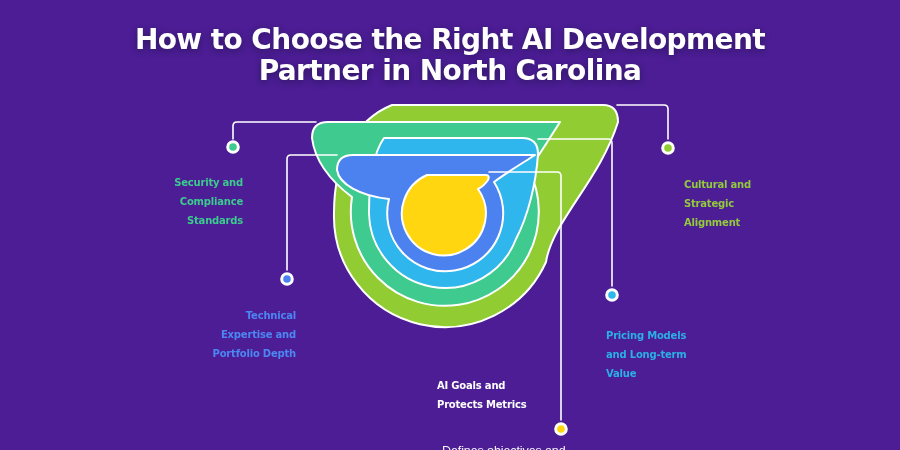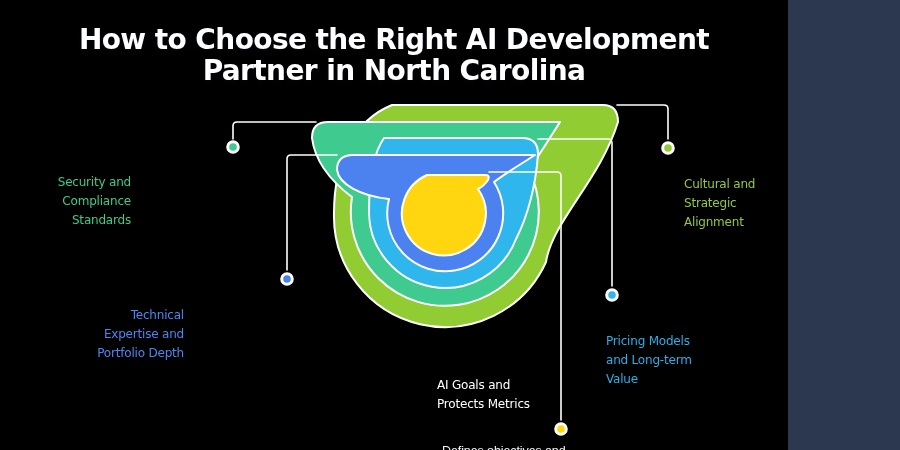--- a/index.html
+++ b/index.html
@@ -1,36 +1,36 @@
 <!DOCTYPE html>
 <html><head>
 <meta charset="utf-8">
 <style>
   html,body{margin:0;padding:0;background:#2c3850;}
   #stage{
-    position:relative;width:788px;height:450px;overflow:hidden;
-    background:#000000;
+    position:relative;width:900px;height:450px;overflow:hidden;
+    background:#4c1d95;
     font-family:"Liberation Sans", sans-serif;
   }
   #main-title{
     position:absolute;top:24px;left:0;right:0;
     text-align:center;color:#ffffff;
     font-family:"DejaVu Sans", "Liberation Sans", sans-serif;
     font-weight:700;font-size:28px;line-height:31px;letter-spacing:-0.6px;
     white-space:pre-line;
     text-shadow:0 2px 7px rgba(12,18,30,0.45);
   }
   #diagram-svg{position:absolute;left:0;top:0;width:900px;height:450px;}
   .layer{stroke:#ffffff;stroke-width:2;stroke-linejoin:round;}
   .connector{fill:none;stroke:#ffffff;stroke-width:1.6;stroke-linecap:round;}
   .dot{stroke:#ffffff;stroke-width:3;}
   .callout{position:absolute;white-space:pre-line;}
   .callout .c-title{
     font-family:"DejaVu Sans", "Liberation Sans", sans-serif;
-    font-weight:400;font-size:12px;line-height:19px;letter-spacing:-0.2px;
+    font-weight:700;font-size:10px;line-height:19px;letter-spacing:-0.2px;
   }
   .callout .c-body{
     margin-top:13px;color:#F3F5F8;font-size:12.5px;line-height:16.5px;letter-spacing:-0.1px;
   }
   .align-right{text-align:right;}
   .align-left{text-align:left;}
   #callout-security{top:155px;right:657px;}
   #callout-technical{top:288px;right:604px;}
   #callout-ai-goals{top:358px;left:437px;}
   #callout-ai-goals .c-title{color:#ffffff;}
@@ -80,21 +80,21 @@
   </div>
 
   <div class="callout align-left" id="callout-ai-goals">
     <div class="c-title">AI Goals and
 Protects Metrics</div>
     <div class="c-body">Defines objectives and
 measures outcomes</div>
   </div>
 
   <div class="callout align-left" id="callout-pricing">
-    <div class="c-title" style="color: rgb(43, 175, 230); margin-top: 6px;">Pricing Models
+    <div class="c-title" style="color: rgb(43, 175, 230);">Pricing Models
 and Long-term
 Value</div>
   </div>
 
   <div class="callout align-left" id="callout-cultural">
     <div class="c-title" style="color: rgb(147, 202, 60);">Cultural and
 Strategic
 Alignment</div>
   </div>
 

